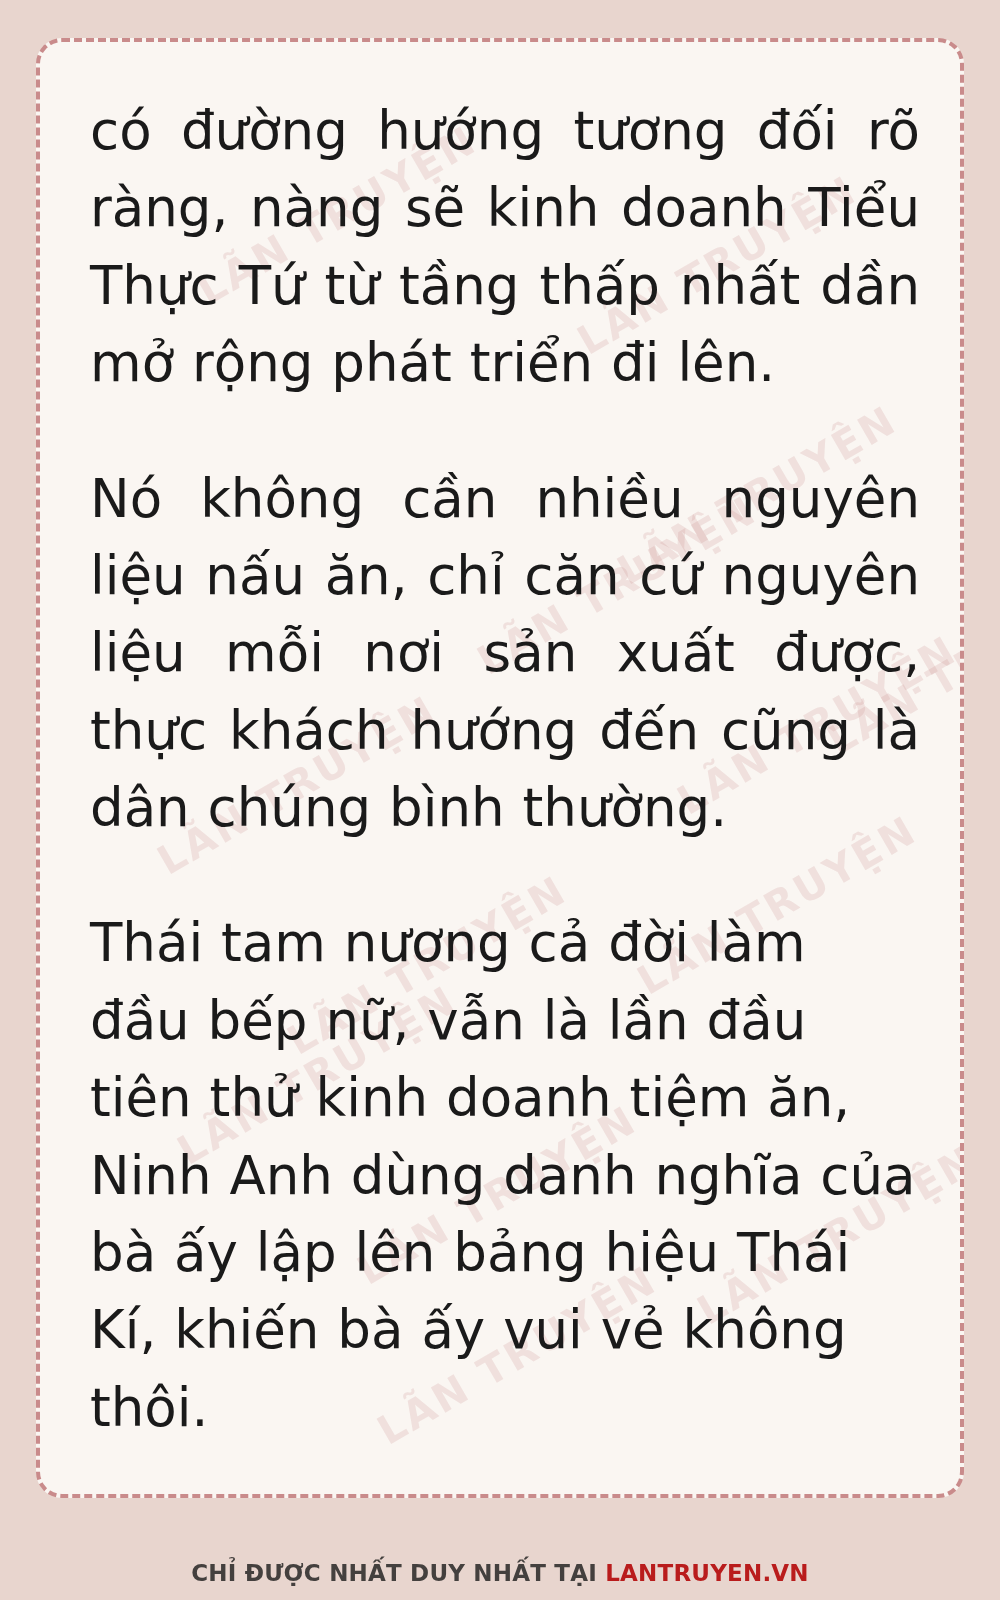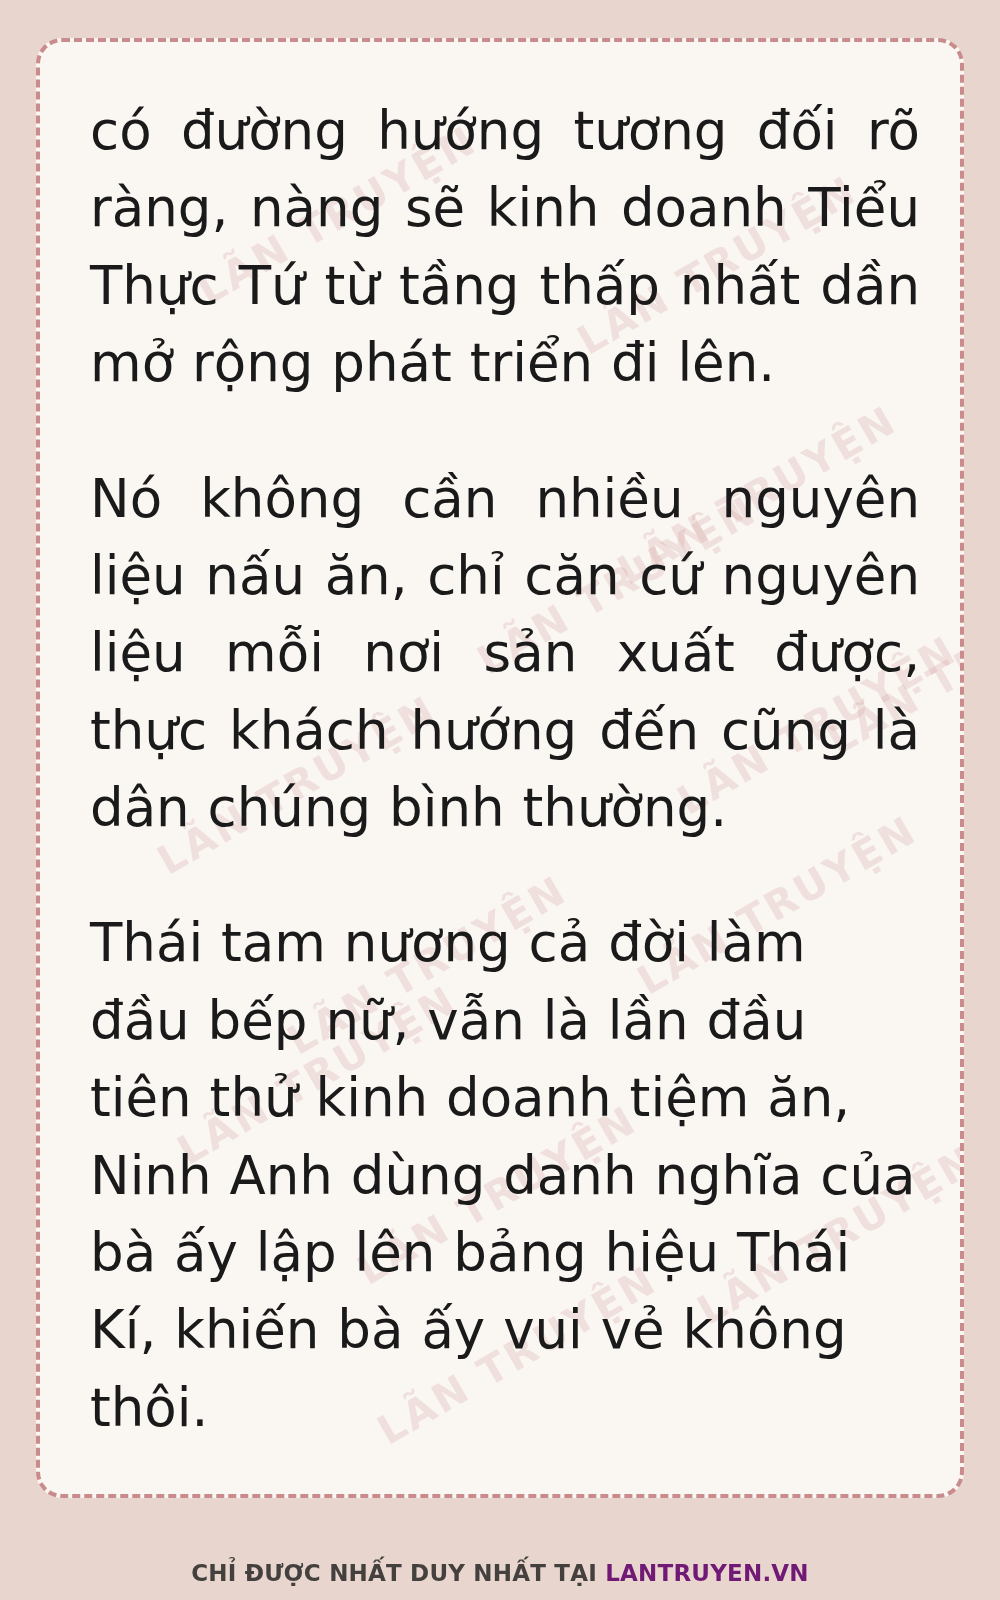--- a/index.html
+++ b/index.html
@@ -89,21 +89,21 @@
     right: 0;
     bottom: 14px;
     text-align: center;
     font-family: "DejaVu Sans", sans-serif;
     font-size: 23px;
     font-weight: 700;
     color: #44403e;
     letter-spacing: 0.2px;
   }
   .footer .site {
-    color: #701a75;
+    color: #b91c1c;
   }
 </style>
 </head>
 <body>
 
 <div class="page">
   <div class="reader-card">
 
     <div class="watermark-layer">
       <span class="wm w1">LÃN TRUYỆN</span>

